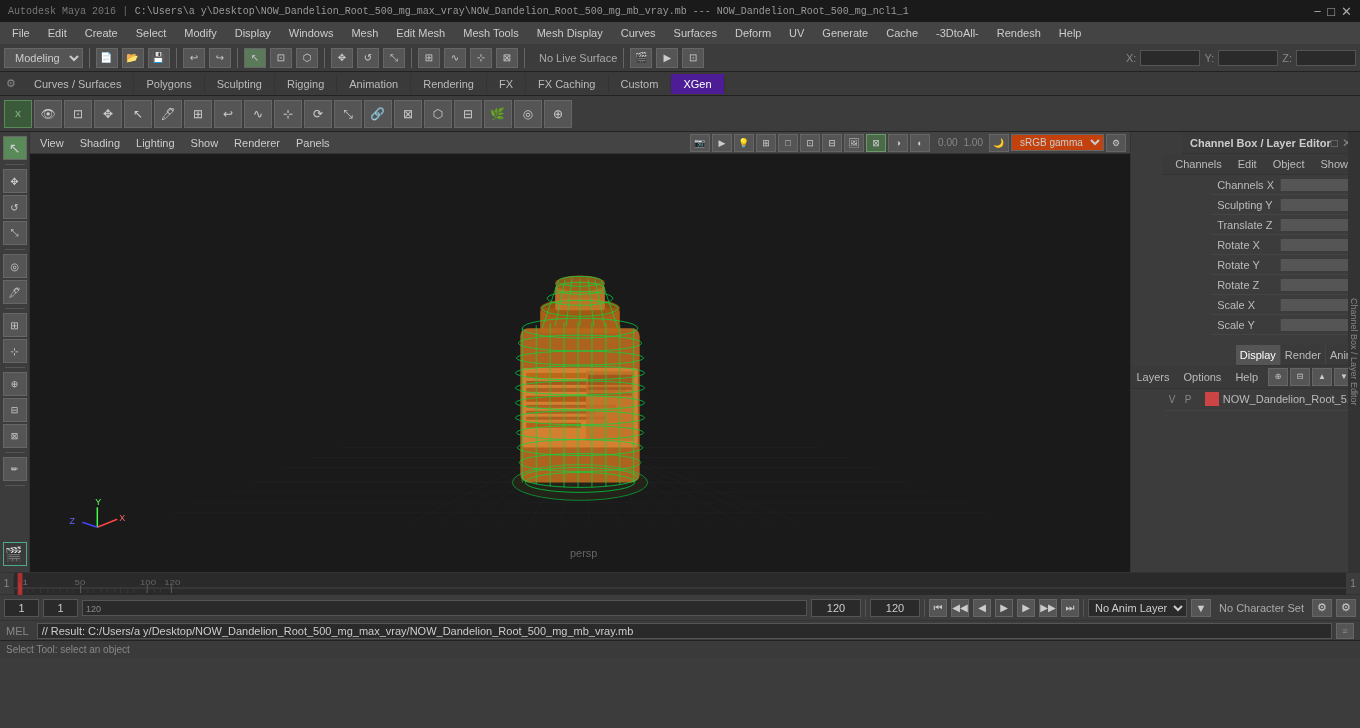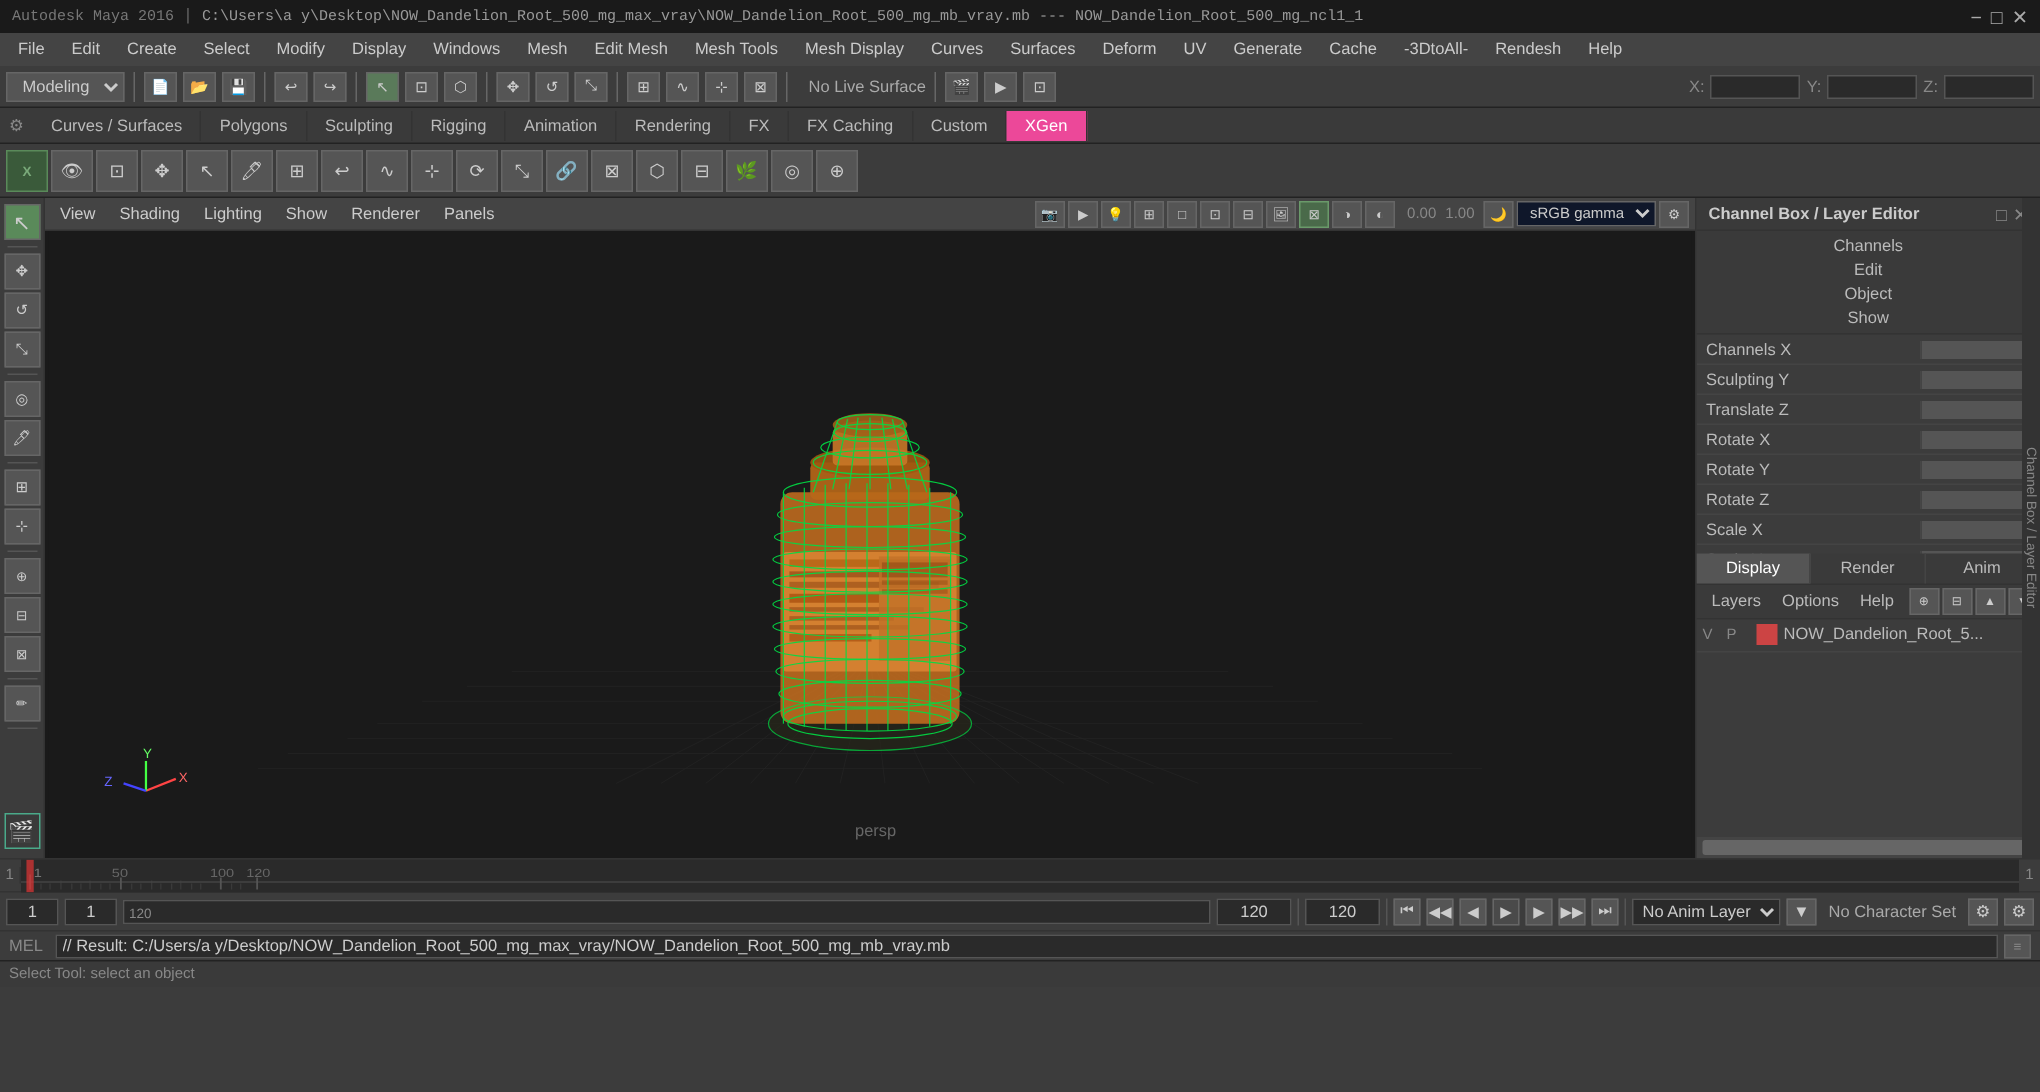--- a/index.html
+++ b/index.html
@@ -20,21 +20,21 @@
     
     #workspace-bar { width: 100%; height: 28px; background: #3c3c3c; display: flex; align-items: center; padding: 0 4px; gap: 4px; border-bottom: 1px solid #222; }
     .workspace-select { background: #555; color: #ccc; border: 1px solid #666; padding: 2px 6px; font-size: 11px; cursor: pointer; }
     .toolbar-btn { background: #555; border: 1px solid #666; color: #ccc; width: 22px; height: 20px; display: flex; align-items: center; justify-content: center; cursor: pointer; font-size: 10px; }
     .toolbar-separator { width: 1px; height: 20px; background: #666; margin: 0 2px; }
     .no-live-surface { color: #aaa; font-size: 11px; margin-left: 8px; text-align: center; }
 
     
     #module-tabs { width: 100%; height: 24px; background: #3a3a3a; display: flex; align-items: center; border-bottom: 1px solid #222; }
     .module-tab { padding: 4px 12px; color: #bbb; cursor: pointer; font-size: 11px; border-right: 1px solid #333; }
-    .module-tab.active { background: #ec4899; color: #fff; }
+    .module-tab.active { background: #4c1d95; color: #fff; }
     #module-settings { width: 22px; height: 24px; display: flex; align-items: center; justify-content: center; color: #888; cursor: pointer; }
 
     
     #icon-toolbar { width: 100%; height: 36px; background: #3c3c3c; display: flex; align-items: center; padding: 0 4px; gap: 2px; border-bottom: 1px solid #222; }
     .icon-btn { width: 28px; height: 28px; background: #555; border: 1px solid #666; display: flex; align-items: center; justify-content: center; cursor: pointer; color: #ccc; font-size: 12px; }
 
     
     #main-layout { display: flex; width: 100%; height: calc(728px - 22px - 22px - 28px - 24px - 36px - 22px); }
 
     
@@ -42,33 +42,33 @@
     .left-btn { width: 24px; height: 24px; background: #555; border: 1px solid #666; display: flex; align-items: center; justify-content: center; cursor: pointer; color: #ccc; font-size: 10px; }
     .left-btn.active { background: #5a8a5a; }
     .left-separator { width: 20px; height: 1px; background: #555; margin: 2px 0; }
 
     
     #viewport-container { flex: 1; background: #1a1a1a; position: relative; overflow: hidden; }
     #viewport-header { height: 22px; background: #444; display: flex; align-items: center; padding: 0 4px; gap: 4px; border-bottom: 1px solid #333; }
     .viewport-menu { color: #ccc; font-size: 11px; padding: 2px 6px; cursor: pointer; }
     .viewport-toolbar { display: flex; align-items: center; margin-left: auto; gap: 2px; }
     .vp-btn { width: 20px; height: 18px; background: #555; border: 1px solid #666; display: flex; align-items: center; justify-content: center; cursor: pointer; color: #ccc; font-size: 9px; }
-    .gamma-select { background: #0f172a; color: #ccc; border: 1px solid #666; font-size: 10px; padding: 1px 4px; }
+    .gamma-select { background: #c2410c; color: #ccc; border: 1px solid #666; font-size: 10px; padding: 1px 4px; }
 
     #viewport-canvas { width: 100%; height: calc(100% - 22px); position: relative; background: #1a1a1a; }
 
     
     #right-panel { width: 230px; background: #3c3c3c; border-left: 1px solid #333; display: flex; flex-direction: column; overflow: hidden; }
     #right-panel-header { height: 22px; background: #3a3a3a; display: flex; align-items: center; justify-content: space-between; padding: 0 8px; border-bottom: 1px solid #333; }
     #right-panel-title { color: #ccc; font-size: 11px; font-weight: bold; }
     #right-panel-controls { display: flex; gap: 4px; }
     .panel-ctrl-btn { color: #888; cursor: pointer; font-size: 12px; }
 
     
-    #channel-tabs { display: flex; align-items: center; padding: 2px 4px; background: #3a3a3a; border-bottom: 1px solid #333; flex-direction: column; }
+    #channel-tabs { display: flex; align-items: center; padding: 2px 4px; background: #3a3a3a; border-bottom: 1px solid #333; }
     .channel-tab { color: #bbb; font-size: 11px; padding: 2px 8px; cursor: pointer; }
 
     
     #channel-content { flex: 1; overflow-y: auto; background: #3c3c3c; }
     #object-name-header { background: #4a4a4a; color: #ddd; font-size: 11px; padding: 3px 6px; border-bottom: 1px solid #333; }
     .channel-row { display: flex; align-items: center; height: 20px; border-bottom: 1px solid #444; }
     .channel-label { flex: 1; color: #bbb; font-size: 11px; padding: 0 6px; }
     .channel-value { width: 80px; background: #555; color: #ddd; font-size: 11px; padding: 0 4px; text-align: right; border-left: 1px solid #444; }
 
     
@@ -405,21 +405,21 @@
           <text x="22" y="-6" fill="#ff6666" font-size="9">X</text>
           <text x="-2" y="-22" fill="#66ff66" font-size="9">Y</text>
           <text x="-28" y="-3" fill="#6666ff" font-size="9">Z</text>
         </g>
 
         <text x="540" y="405" fill="#666" font-size="11" font-family="Arial">persp</text>
       </svg>
     </div>
   </div>
 
-  <div id="right-panel" style="position:relative;">
+  <div id="right-panel" style="position:relative;align-items:flex-end;">
     <div id="right-panel-header">
       <span id="right-panel-title">Channel Box / Layer Editor</span>
       <div id="right-panel-controls">
         <span class="panel-ctrl-btn">□</span>
         <span class="panel-ctrl-btn">✕</span>
       </div>
     </div>
 
     <div id="channel-tabs">
       <span class="channel-tab">Channels</span>

